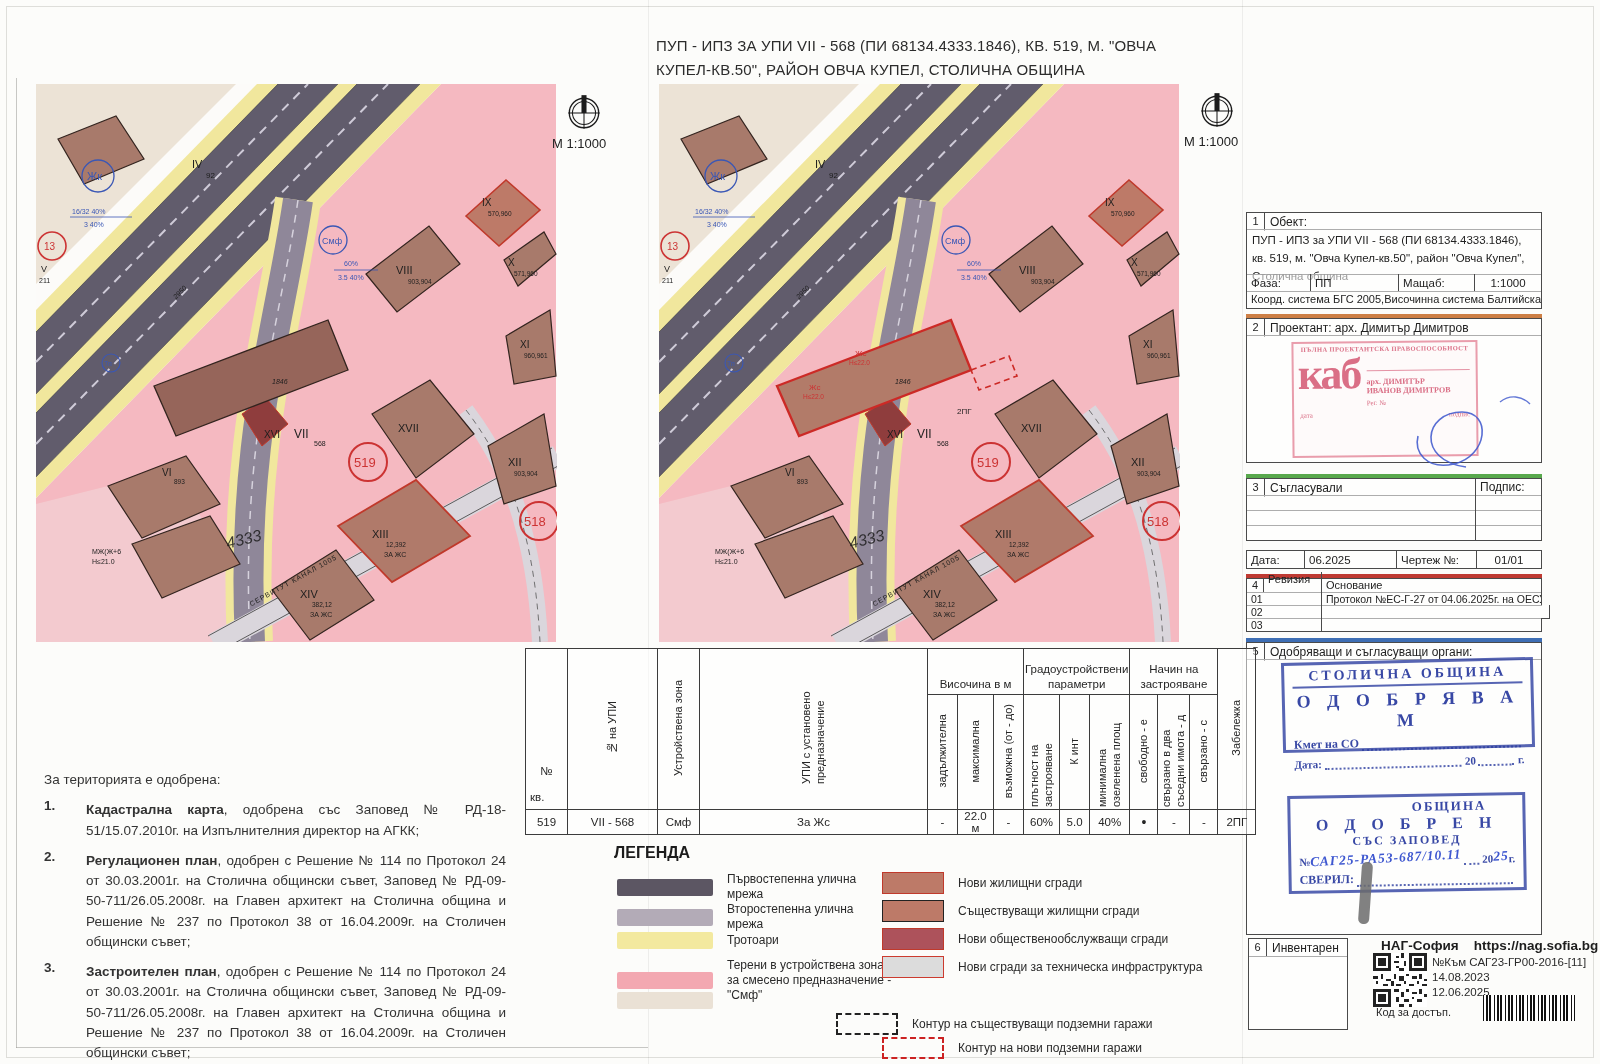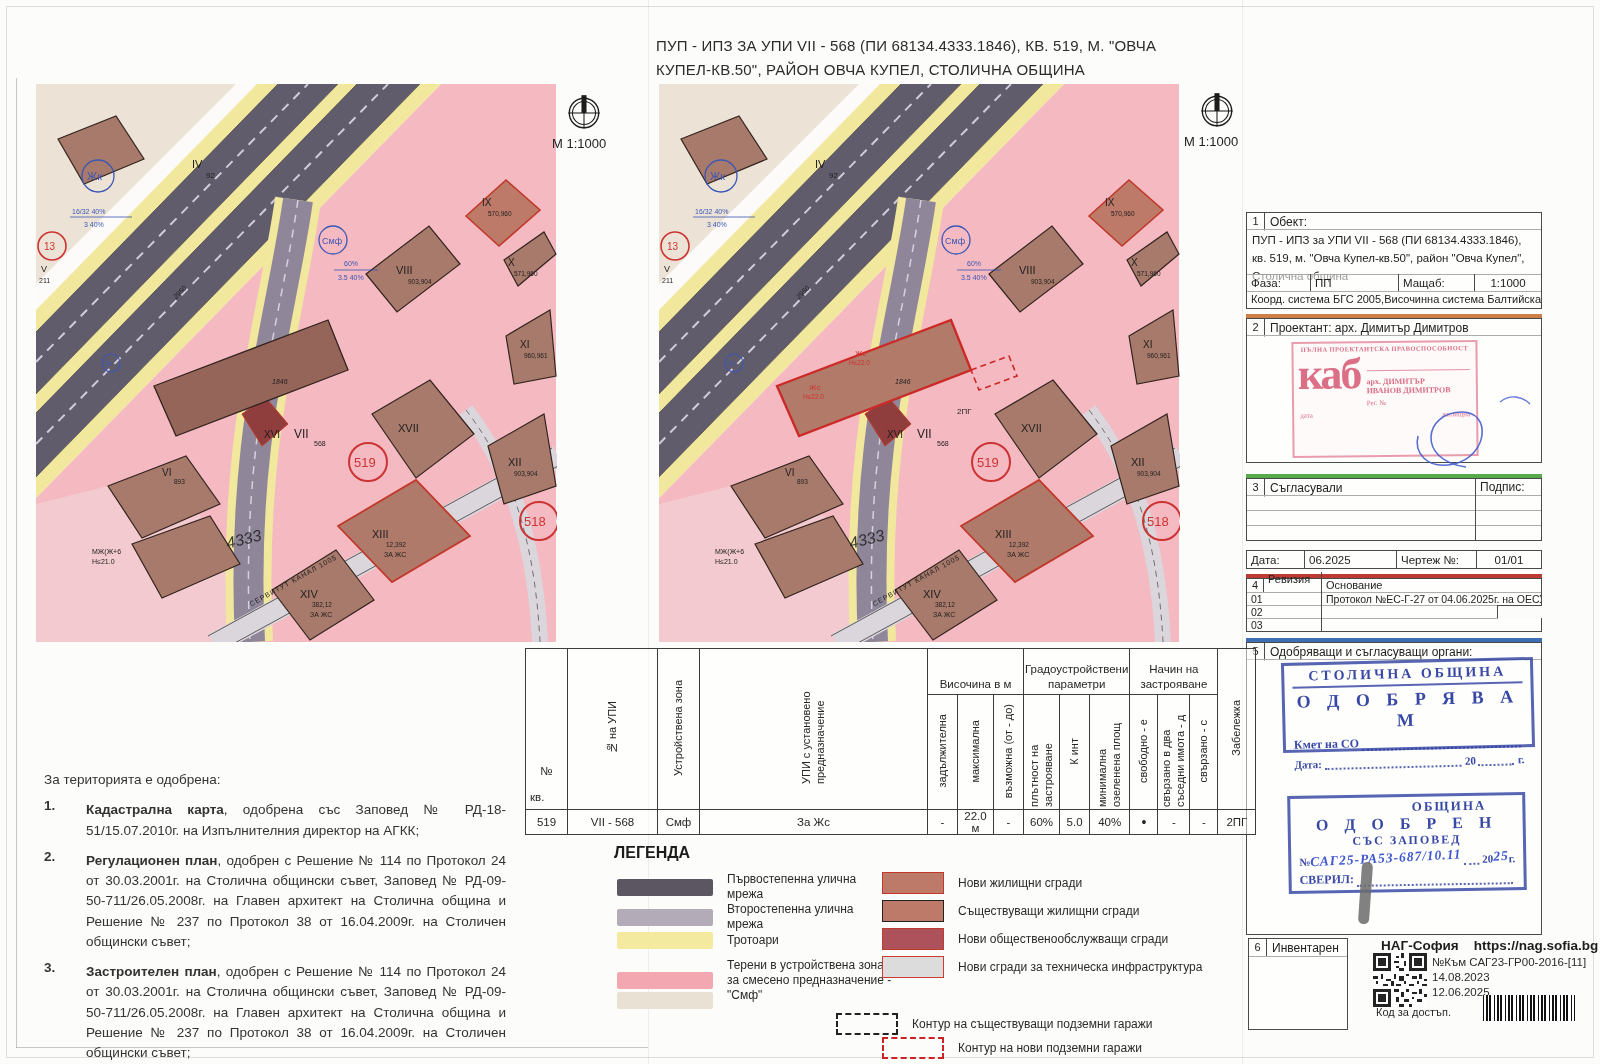--- a/index.html
+++ b/index.html
@@ -258,21 +258,21 @@
       <div style="font-size:44px;font-weight:bold;line-height:.9;letter-spacing:-2px;font-family:'Liberation Serif',serif">каб</div>
       <div style="flex:1;padding:6px 2px 0 6px">
         <div style="border-bottom:1px solid rgba(216,103,128,.7);height:10px"></div>
         <div style="font-size:8px;font-weight:bold;margin-top:6px">арх. ДИМИТЪР</div>
         <div style="font-size:8px;font-weight:bold">ИВАНОВ ДИМИТРОВ</div>
         <div style="font-size:7px;margin-top:4px">Рег. №</div>
       </div>
     </div>
     <div style="display:flex;justify-content:space-between;font-size:7px;padding:4px 6px 0">
       <span>дата</span>
-      <span>жилищна</span>
+      <span>подпис</span>
     </div>
   </div>
   <svg style="position:absolute;left:1396px;top:372px" width="150" height="100">
     <path d="M70,95 C20,88 28,40 66,40 C96,40 92,84 58,92 C30,98 18,80 22,64" fill="none" stroke="#3b55cc" stroke-width="1.6" opacity=".85"></path>
     <path d="M104,30 c10,-8 22,-6 30,2" fill="none" stroke="#3b55cc" stroke-width="1.4" opacity=".8"></path>
   </svg>
 
   <div class="bar" style="left:1246px;top:474px;background:#58a84c"></div>
   <div class="tb-box" style="left:1246px;top:478px;width:296px;height:18px">
     <div class="tb-head">
@@ -301,21 +301,21 @@
   <div class="bar" style="left:1246px;top:574px;background:#bf3a32"></div>
   <div class="tb-box cellrow" style="left:1246px;top:578px;width:296px;height:15px;font-size:11px">
     <div class="cb" style="width:17px;height:15px;line-height:13px;text-align:center">4</div>
     <div class="cb" style="width:58px;height:28px;line-height:13px">Ревизия</div>
     <div style="flex:1;height:15px;line-height:13px">Основание</div>
   </div>
   <div class="tb-box cellrow" style="left:1246px;top:592px;width:296px;height:14px;border-top:none;font-size:10.5px">
     <div class="cb" style="width:75px;height:14px;line-height:12px">01</div>
     <div style="flex:1;height:14px;line-height:12px;white-space:nowrap;overflow:hidden">Протокол №ЕС-Г-27 от 04.06.2025г. на ОЕСУТ</div>
   </div>
-  <div class="tb-box cellrow" style="left:1246px;top:605px;width:252px;height:14px;border-top:none;font-size:10.5px">
+  <div class="tb-box cellrow" style="left:1246px;top:605px;width:304px;height:14px;border-top:none;font-size:10.5px">
     <div class="cb" style="width:75px;height:14px;line-height:12px">02</div>
   </div>
   <div class="tb-box cellrow" style="left:1246px;top:618px;width:296px;height:14px;border-top:none;font-size:10.5px">
     <div class="cb" style="width:75px;height:14px;line-height:12px">03</div>
   </div>
 
   <div class="bar" style="left:1246px;top:638px;background:#3e6eb4"></div>
   <div class="tb-box" style="left:1246px;top:642px;width:296px;height:18px">
     <div class="tb-head">
       <div class="num-cell">5</div>

